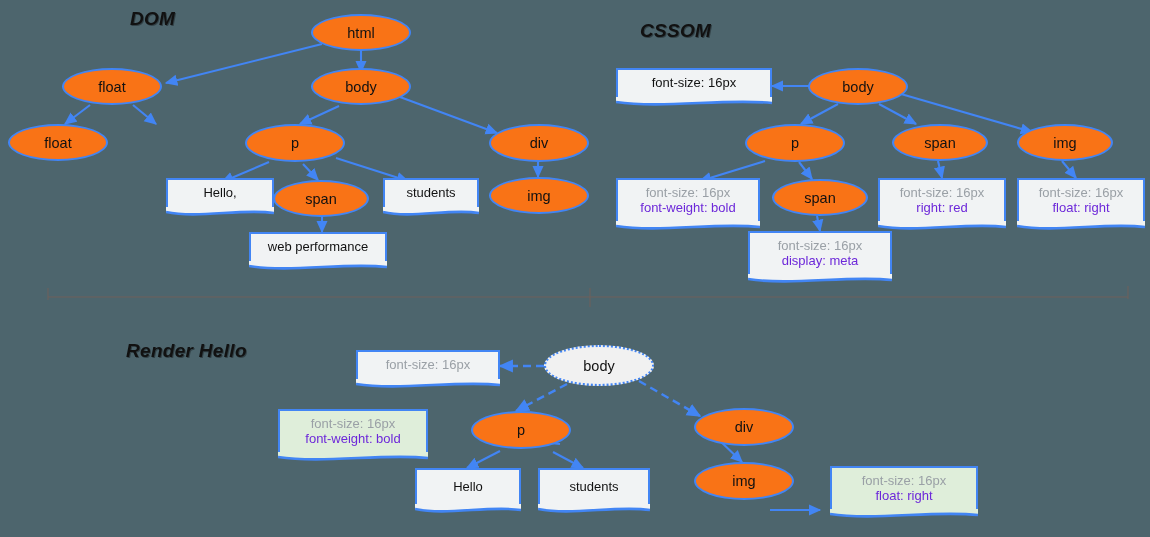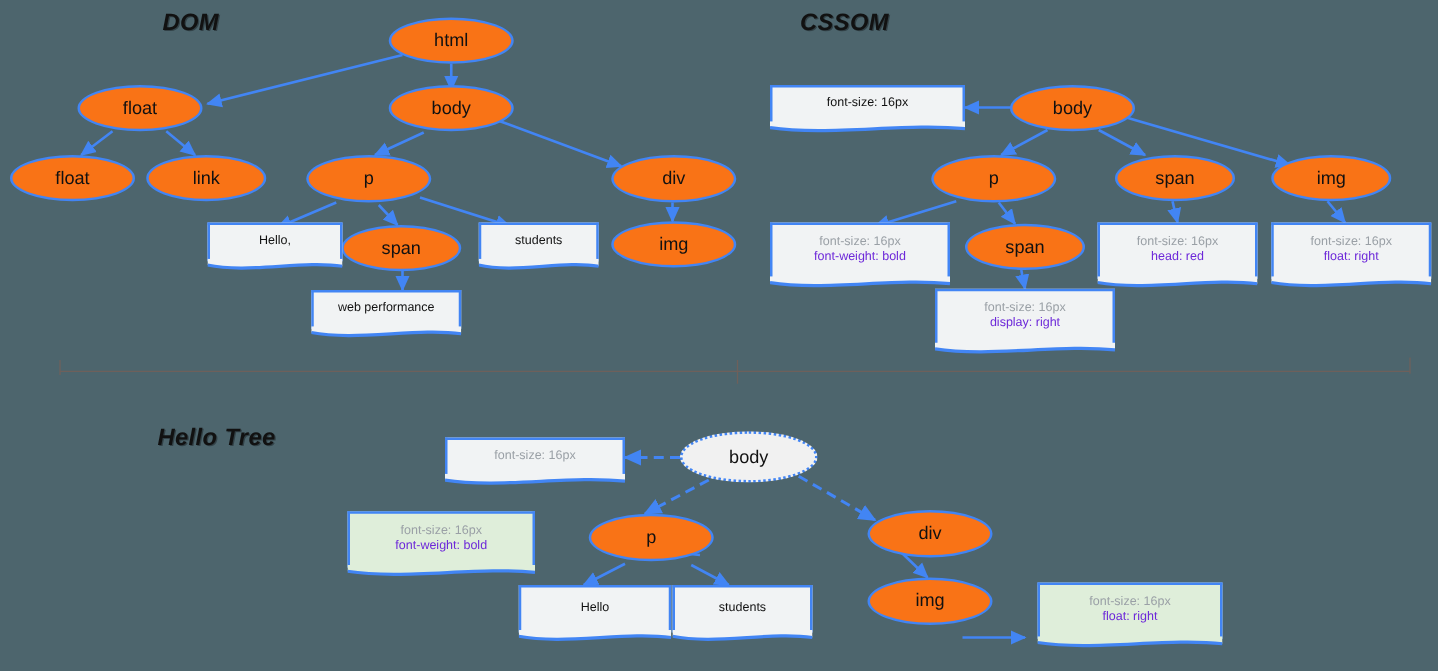--- a/index.html
+++ b/index.html
@@ -42,21 +42,21 @@
   }
 
   
   .note{
     position:absolute;
     box-sizing:border-box;
     background:#f1f3f4;
     border:2px solid #4285f4;
     border-bottom:none;
     color:#111;
-    font-size:10px;
+    font-size:13px;
     display:flex;flex-direction:column;
     align-items:center;justify-content:center;
     z-index:3;
     padding-bottom:3px;
   }
   .note.green{background:#dfeeda;}
   .note .l1{color:#9aa0a6;line-height:1.18;}
   .note .l2{color:#6d28d9;line-height:1.18;}
   .note .solo{color:#111;line-height:1.18;}
   .note .solo.dim{color:#9aa0a6;}
@@ -116,28 +116,27 @@
 
     <g stroke="#7a5f55" stroke-width="1" fill="none" opacity="0.75">
       <path d="M48,297 L1128,297"></path>
       <path d="M48,288 L48,300"></path>
       <path d="M590,288 L590,307"></path>
       <path d="M1128,286 L1128,299"></path>
     </g>
   </svg>
 
   <div class="section-title" style="left:130px;top:8px;">DOM</div>
-  <div class="section-title" style="left:640px;top:8px;">CSSOM</div>
-  <div class="section-title" style="left:126px;top:340px;">Hello Tree</div>
+  <div class="section-title" style="left:640px;top:20px;">CSSOM</div>
+  <div class="section-title" style="left:126px;top:340px;">Render Hello</div>
 
   <div class="node" style="left:311px;top:14px;width:100px;height:37px;">html</div>
   <div class="node" style="left:62px;top:68px;width:100px;height:37px;">float</div>
   <div class="node" style="left:311px;top:68px;width:100px;height:37px;">body</div>
   <div class="node" style="left:8px;top:124px;width:100px;height:37px;">float</div>
-  <div class="node" style="left:117px;top:124px;width:96px;height:37px;">link</div>
   <div class="node" style="left:245px;top:124px;width:100px;height:38px;">p</div>
   <div class="node" style="left:489px;top:124px;width:100px;height:38px;">div</div>
   <div class="node" style="left:273px;top:180px;width:96px;height:37px;">span</div>
   <div class="node" style="left:489px;top:177px;width:100px;height:37px;">img</div>
 
   <div class="note" style="left:166px;top:178px;width:108px;height:31px;">
     <span class="solo">Hello,</span>
     <span class="wave">
         <svg viewBox="0 0 100 11" preserveAspectRatio="none">
           <path d="M0,0 L0,5 C30,12 70,1 100,6 L100,0 Z" fill="#f1f3f4" stroke="none"></path>
@@ -149,21 +148,21 @@
   <div class="note" style="left:383px;top:178px;width:96px;height:31px;">
     <span class="solo">students</span>
     <span class="wave">
         <svg viewBox="0 0 100 11" preserveAspectRatio="none">
           <path d="M0,0 L0,5 C30,12 70,1 100,6 L100,0 Z" fill="#f1f3f4" stroke="none"></path>
           <path d="M0,5 C30,12 70,1 100,6" fill="none" stroke="#4285f4" stroke-width="2.6" vector-effect="non-scaling-stroke"></path>
         </svg>
       </span>
   </div>
 
-  <div class="note" style="left:249px;top:232px;width:120px;height:31px;">
+  <div class="note" style="left:249px;top:232px;width:138px;height:31px;">
     <span class="solo">web performance</span>
     <span class="wave">
         <svg viewBox="0 0 100 11" preserveAspectRatio="none">
           <path d="M0,0 L0,5 C30,12 70,1 100,6 L100,0 Z" fill="#f1f3f4" stroke="none"></path>
           <path d="M0,5 C30,12 70,1 100,6" fill="none" stroke="#4285f4" stroke-width="2.6" vector-effect="non-scaling-stroke"></path>
         </svg>
       </span>
   </div>
 
   <div class="node" style="left:808px;top:68px;width:100px;height:37px;">body</div>
@@ -188,32 +187,32 @@
     <span class="wave">
         <svg viewBox="0 0 100 11" preserveAspectRatio="none">
           <path d="M0,0 L0,5 C30,12 70,1 100,6 L100,0 Z" fill="#f1f3f4" stroke="none"></path>
           <path d="M0,5 C30,12 70,1 100,6" fill="none" stroke="#4285f4" stroke-width="2.6" vector-effect="non-scaling-stroke"></path>
         </svg>
       </span>
   </div>
 
   <div class="note" style="left:748px;top:231px;width:144px;height:45px;">
     <span class="l1">font-size: 16px</span>
-    <span class="l2">display: right</span>
+    <span class="l2">display: meta</span>
     <span class="wave">
         <svg viewBox="0 0 100 11" preserveAspectRatio="none">
           <path d="M0,0 L0,5 C30,12 70,1 100,6 L100,0 Z" fill="#f1f3f4" stroke="none"></path>
           <path d="M0,5 C30,12 70,1 100,6" fill="none" stroke="#4285f4" stroke-width="2.6" vector-effect="non-scaling-stroke"></path>
         </svg>
       </span>
   </div>
 
   <div class="note" style="left:878px;top:178px;width:128px;height:45px;">
     <span class="l1">font-size: 16px</span>
-    <span class="l2">head: red</span>
+    <span class="l2">right: red</span>
     <span class="wave">
         <svg viewBox="0 0 100 11" preserveAspectRatio="none">
           <path d="M0,0 L0,5 C30,12 70,1 100,6 L100,0 Z" fill="#f1f3f4" stroke="none"></path>
           <path d="M0,5 C30,12 70,1 100,6" fill="none" stroke="#4285f4" stroke-width="2.6" vector-effect="non-scaling-stroke"></path>
         </svg>
       </span>
   </div>
 
   <div class="note" style="left:1017px;top:178px;width:128px;height:45px;">
     <span class="l1">font-size: 16px</span>
@@ -245,21 +244,21 @@
     <span class="l1">font-size: 16px</span>
     <span class="l2">font-weight: bold</span>
     <span class="wave">
         <svg viewBox="0 0 100 11" preserveAspectRatio="none">
           <path d="M0,0 L0,5 C30,12 70,1 100,6 L100,0 Z" fill="#dfeeda" stroke="none"></path>
           <path d="M0,5 C30,12 70,1 100,6" fill="none" stroke="#4285f4" stroke-width="2.6" vector-effect="non-scaling-stroke"></path>
         </svg>
       </span>
   </div>
 
-  <div class="note" style="left:415px;top:468px;width:122px;height:38px;">
+  <div class="note" style="left:415px;top:468px;width:106px;height:38px;">
     <span class="solo">Hello</span>
     <span class="wave">
         <svg viewBox="0 0 100 11" preserveAspectRatio="none">
           <path d="M0,0 L0,5 C30,12 70,1 100,6 L100,0 Z" fill="#f1f3f4" stroke="none"></path>
           <path d="M0,5 C30,12 70,1 100,6" fill="none" stroke="#4285f4" stroke-width="2.6" vector-effect="non-scaling-stroke"></path>
         </svg>
       </span>
   </div>
 
   <div class="note" style="left:538px;top:468px;width:112px;height:38px;">

